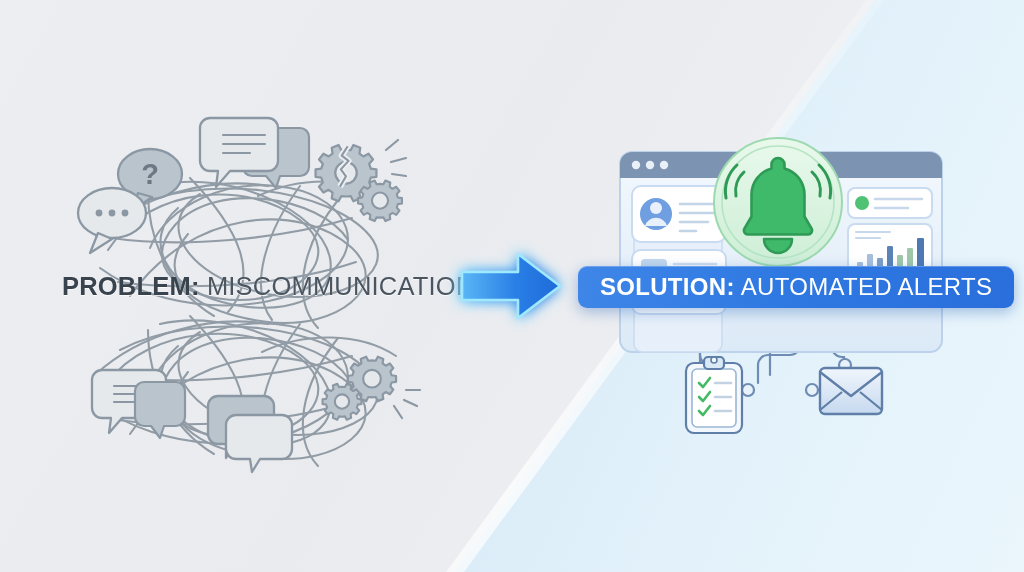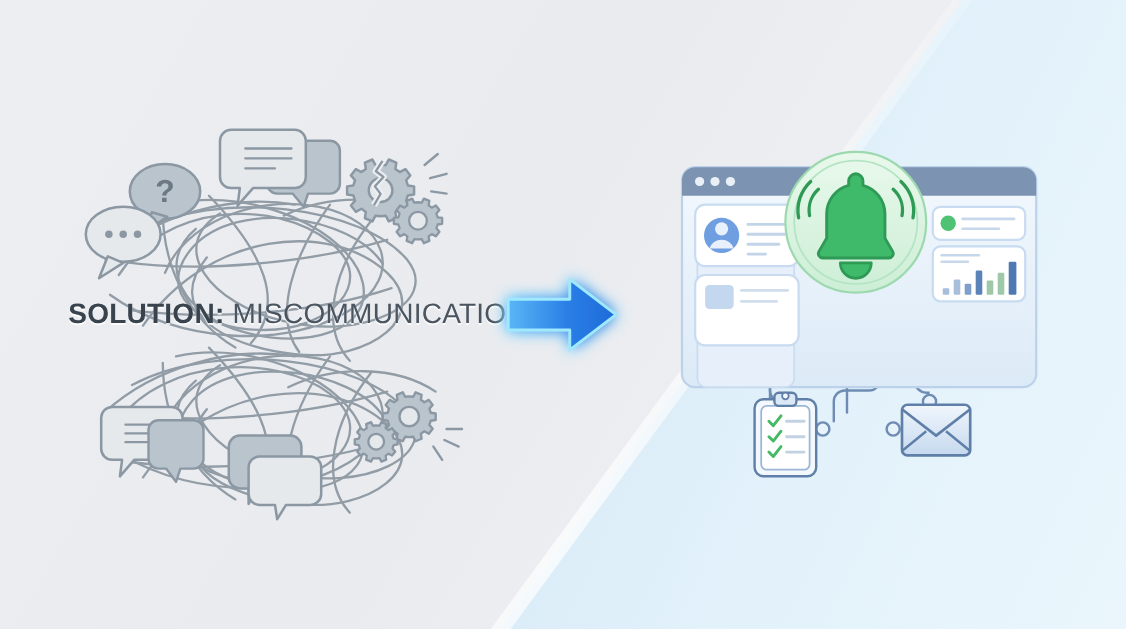--- a/index.html
+++ b/index.html
@@ -203,21 +203,21 @@
       <g transform="translate(342,401)">
         <g transform="scale(0.55)">
           <use href="#gearShape" fill="#b9c4cd" stroke="#8b98a4" stroke-width="3.8" stroke-linejoin="round"></use>
           <circle cx="0" cy="1" r="13" fill="#e6e9ec" stroke="#8b98a4" stroke-width="3.8"></circle>
         </g>
       </g>
     </svg>
   </div>
 
   <div id="problem-label">
-    <span class="strong">SOLUTION:</span>
+    <span class="strong">PROBLEM:</span>
     <span class="rest">MISCOMMUNICATION</span>
   </div>
 
   <div class="layer">
     <svg width="1024" height="572" viewBox="0 0 1024 572">
       <defs>
         <linearGradient id="arrowGrad" x1="0" y1="0" x2="1" y2="0">
           <stop offset="0%" stop-color="#5ab6f5"></stop>
           <stop offset="55%" stop-color="#2a7fe6"></stop>
           <stop offset="100%" stop-color="#1f6ad8"></stop>
@@ -361,14 +361,18 @@
         <g fill="none" stroke="#2f9a55" stroke-width="3" stroke-linecap="round">
           <path d="M736 196 a26 26 0 0 1 8 -24"></path>
           <path d="M726 198 a36 36 0 0 1 11 -33"></path>
           <path d="M820 196 a26 26 0 0 0 -8 -24"></path>
           <path d="M830 198 a36 36 0 0 0 -11 -33"></path>
         </g>
       </g>
     </svg>
   </div>
 
+  <div id="solution-pill">
+    <span class="strong">SOLUTION:</span>
+    <span class="rest">AUTOMATED ALERTS</span>
+  </div>
 
 </div>
 
 </body></html>

